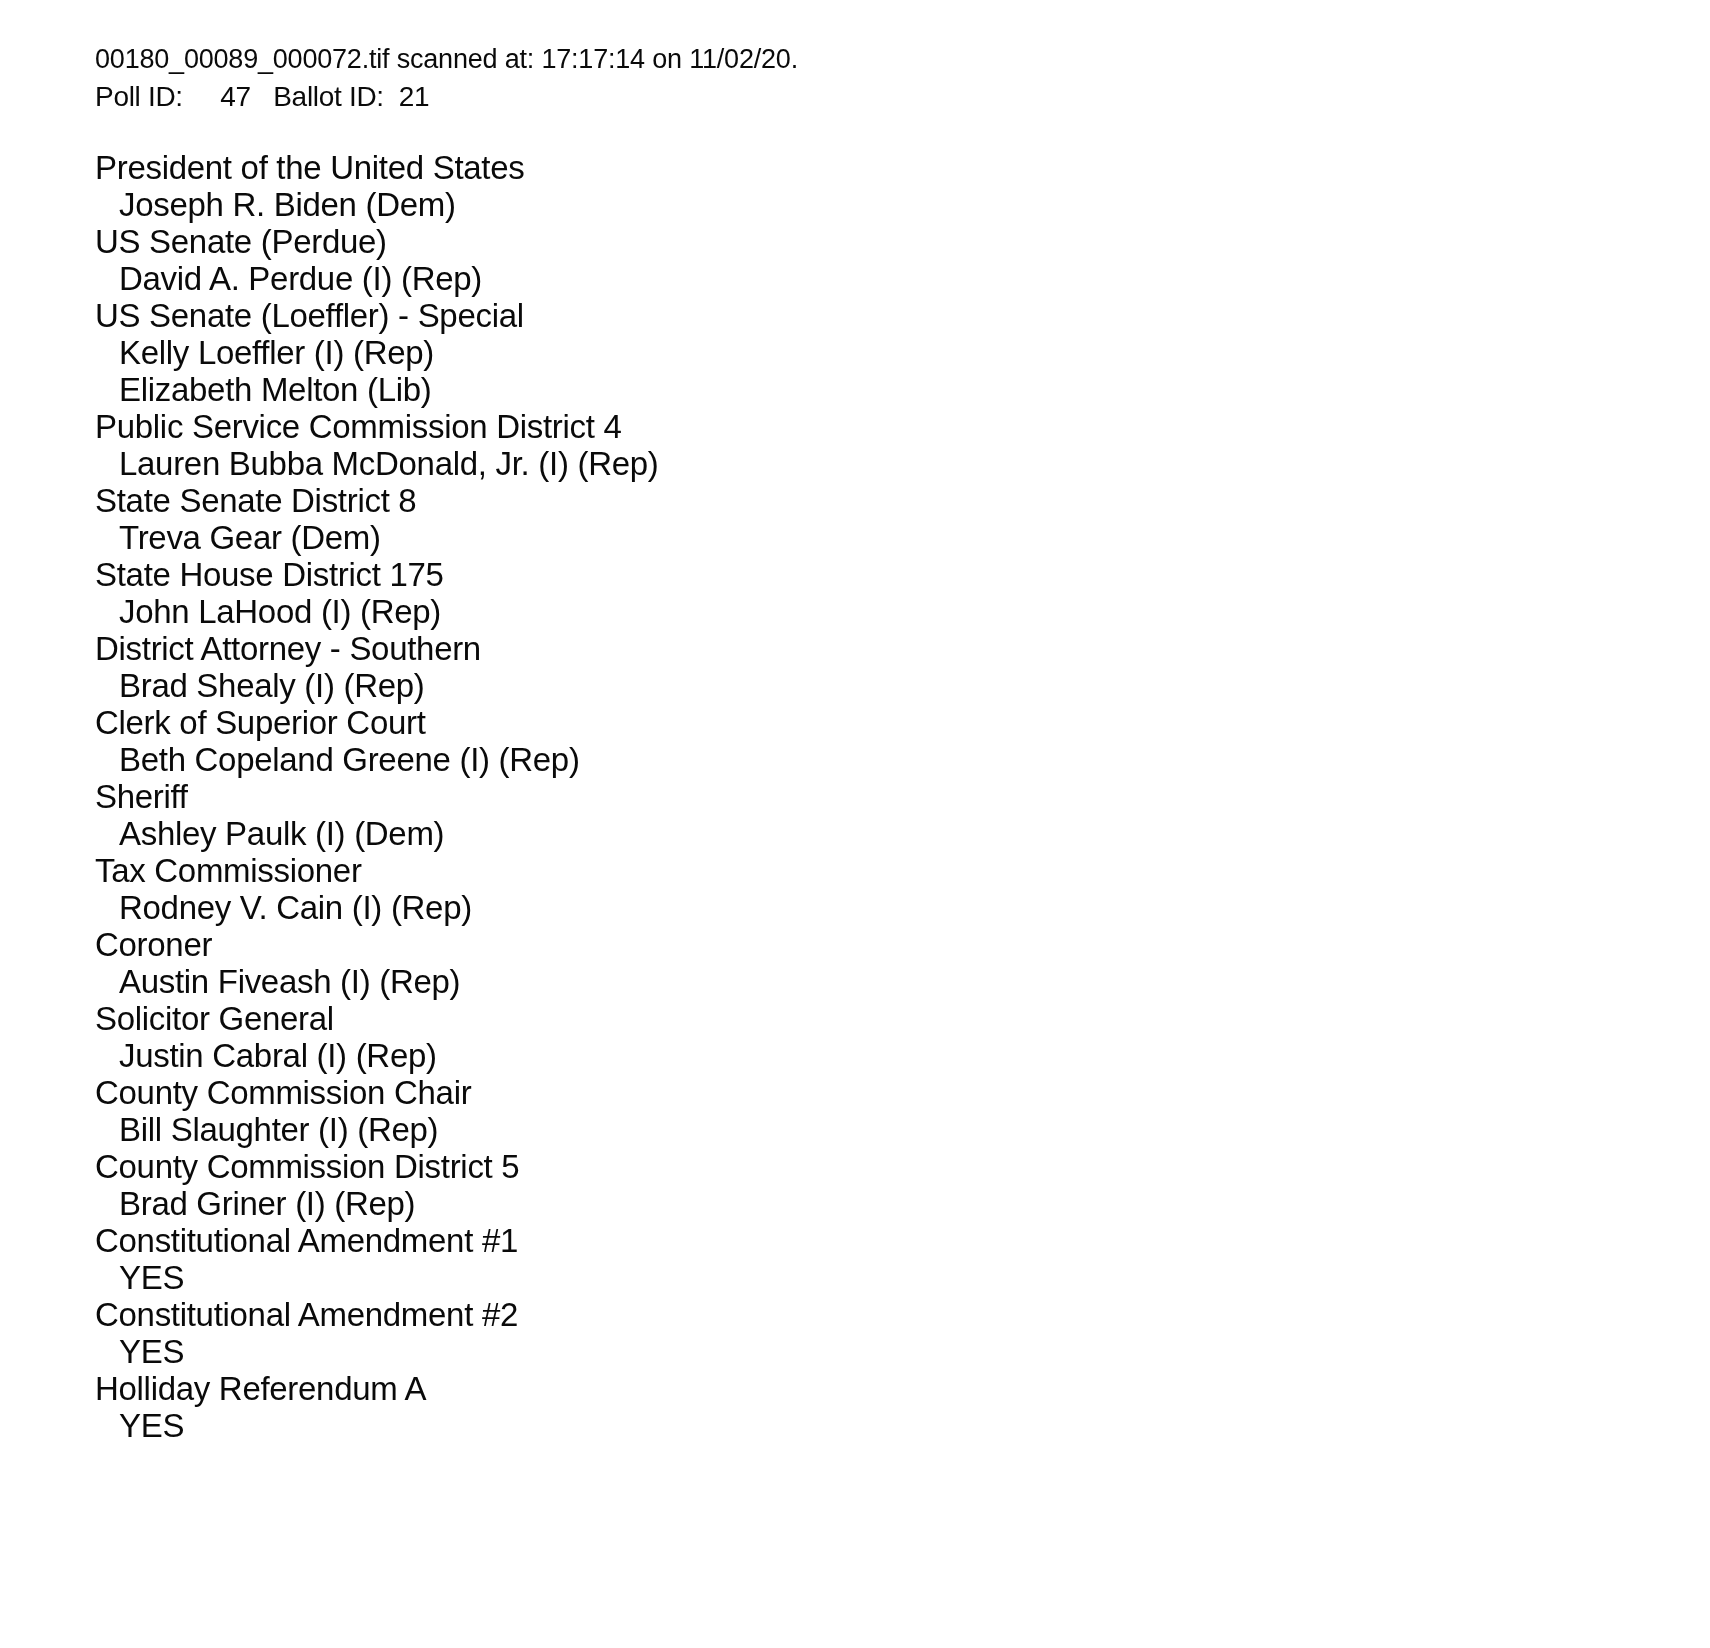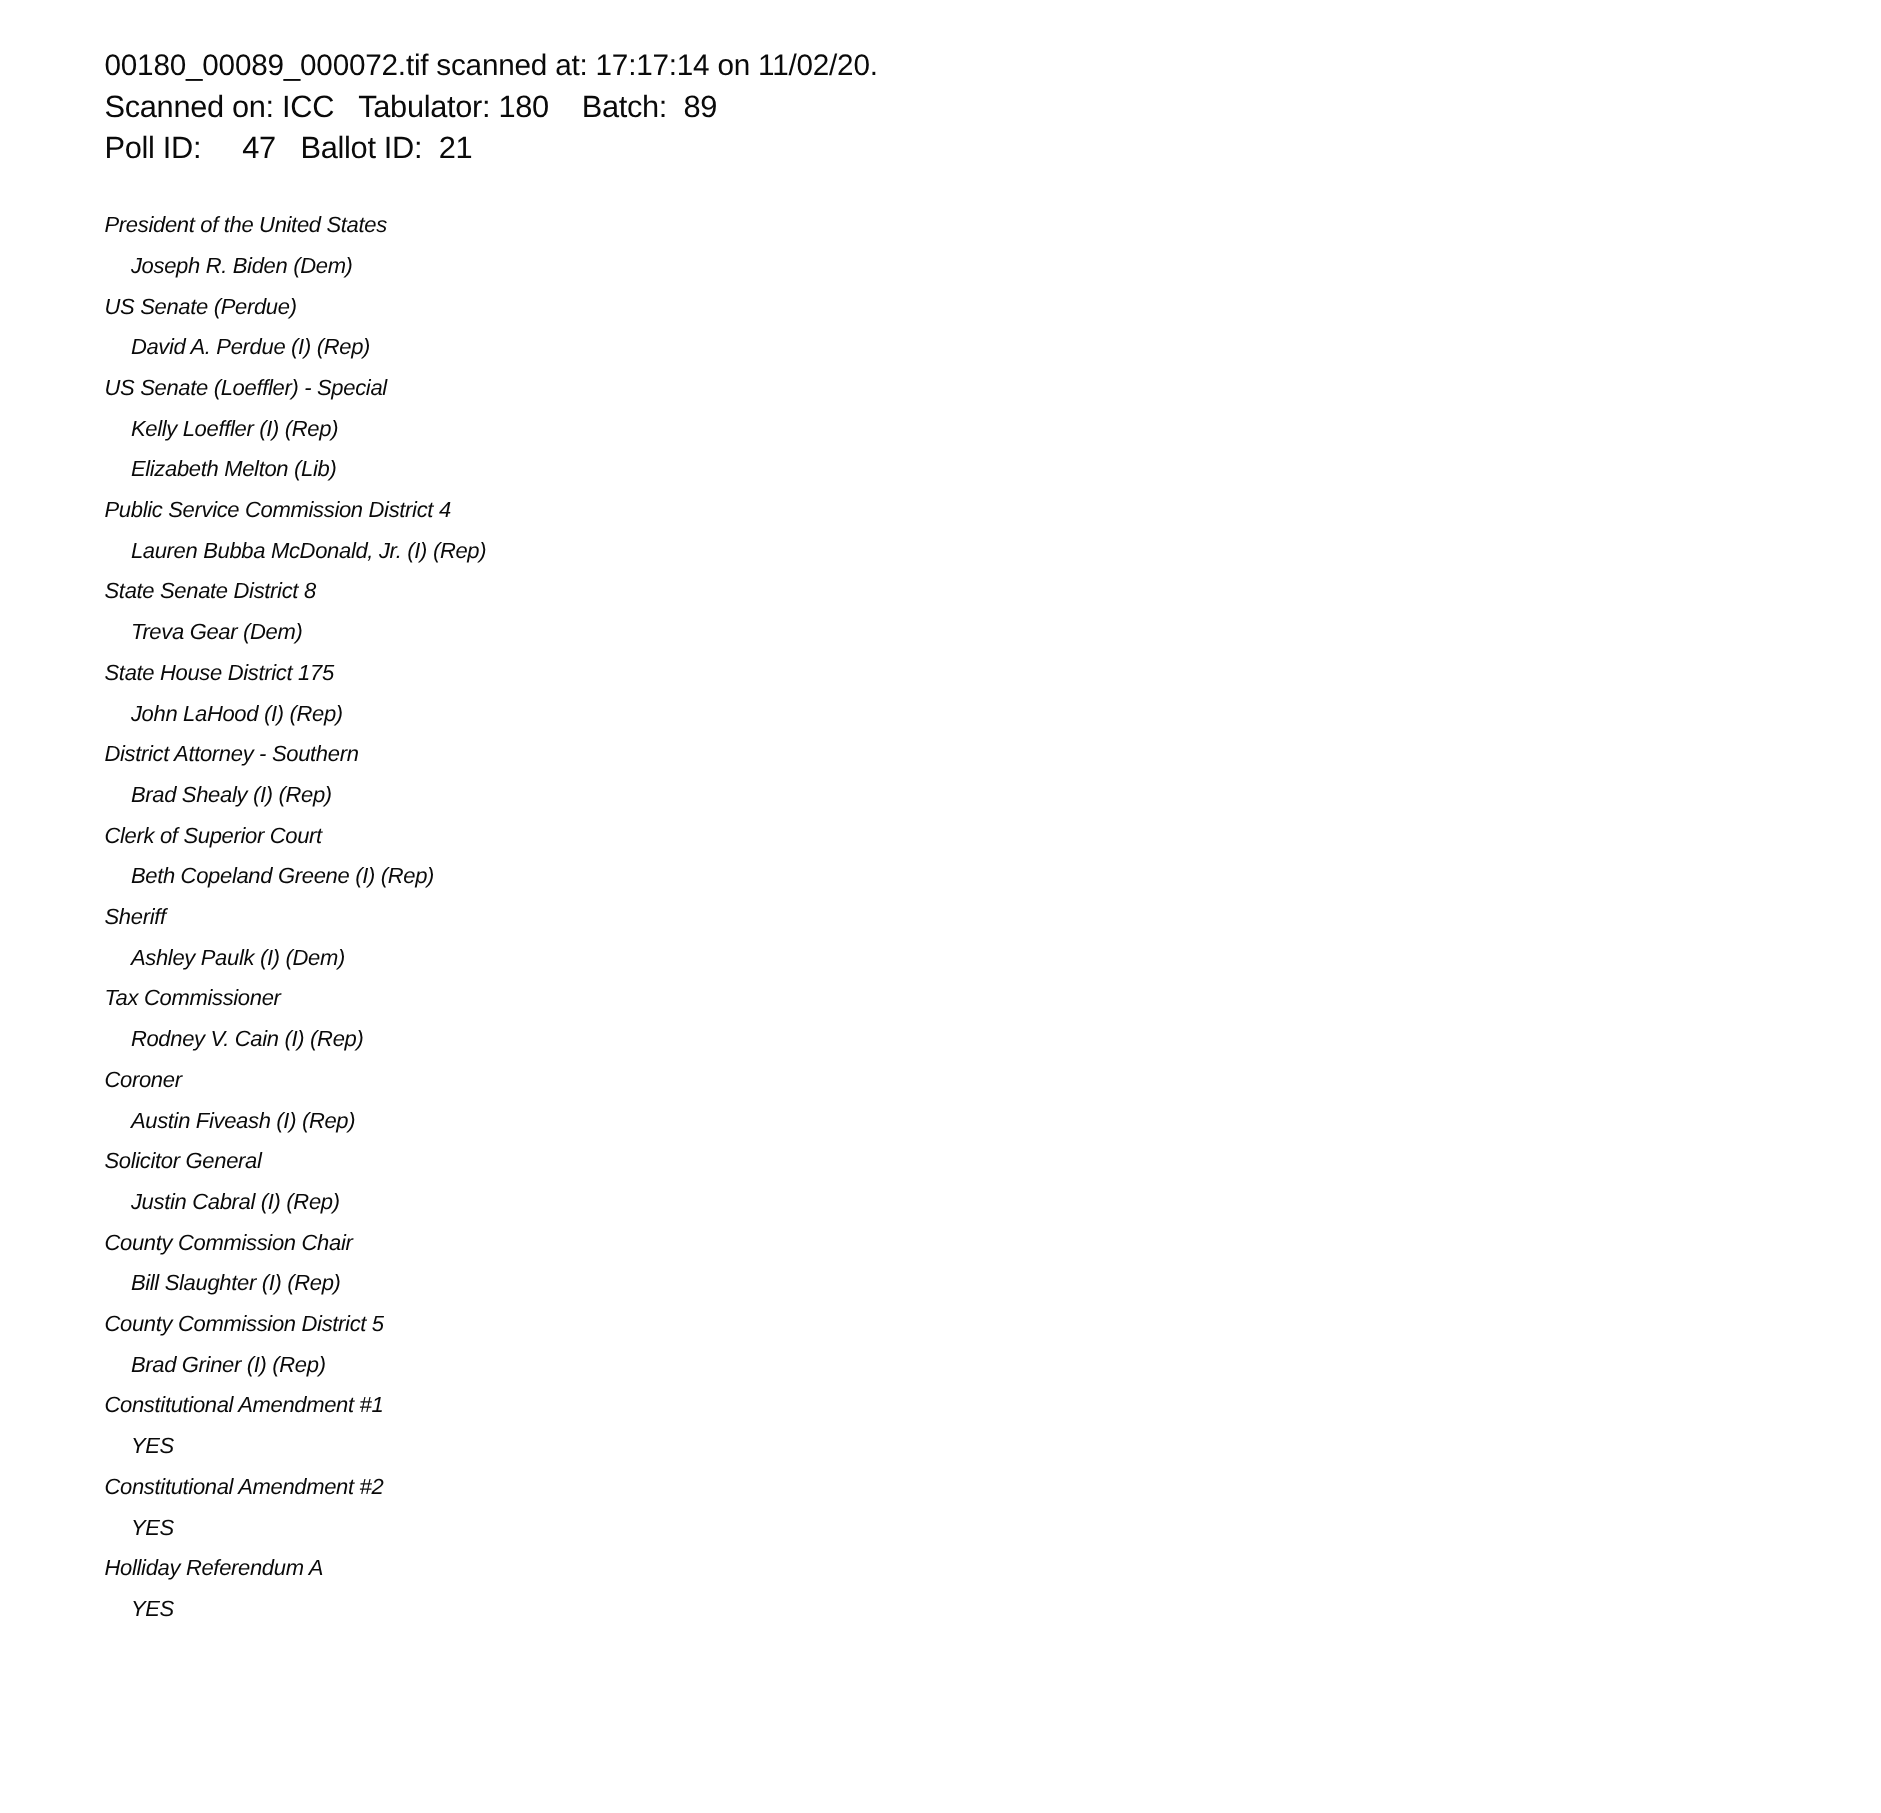--- a/index.html
+++ b/index.html
@@ -32,37 +32,35 @@
     font-size: 28px;
     line-height: 38px;
     white-space: pre;
     letter-spacing: -0.3px;
   }
   .contest-list {
     margin-top: 33px;
   }
   .contest-title,
   .contest-choice {
-    font-size: 20px;
+    font-size: 33px;
     line-height: 37px;
     white-space: pre;
     letter-spacing: -0.3px;
-    font-style: italic;
   }
   .contest-choice {
     padding-left: 24px;
   }
 </style>
 </head>
 <body>
 
 <div class="page">
   <div class="file-line">00180_00089_000072.tif scanned at: 17:17:14 on 11/02/20.</div>
 
-  <div class="scan-line">Scanned on: ICC   Tabulator: 180    Batch:  89</div>
 
   <div class="scan-line">Poll ID:     47   Ballot ID:  21</div>
 
   <div class="contest-list" id="contest-list">
   <div class="contest">
     <div class="contest-title">President of the United States</div>
     <div class="contest-choice">Joseph R. Biden (Dem)</div>
   </div>
 
   <div class="contest">

